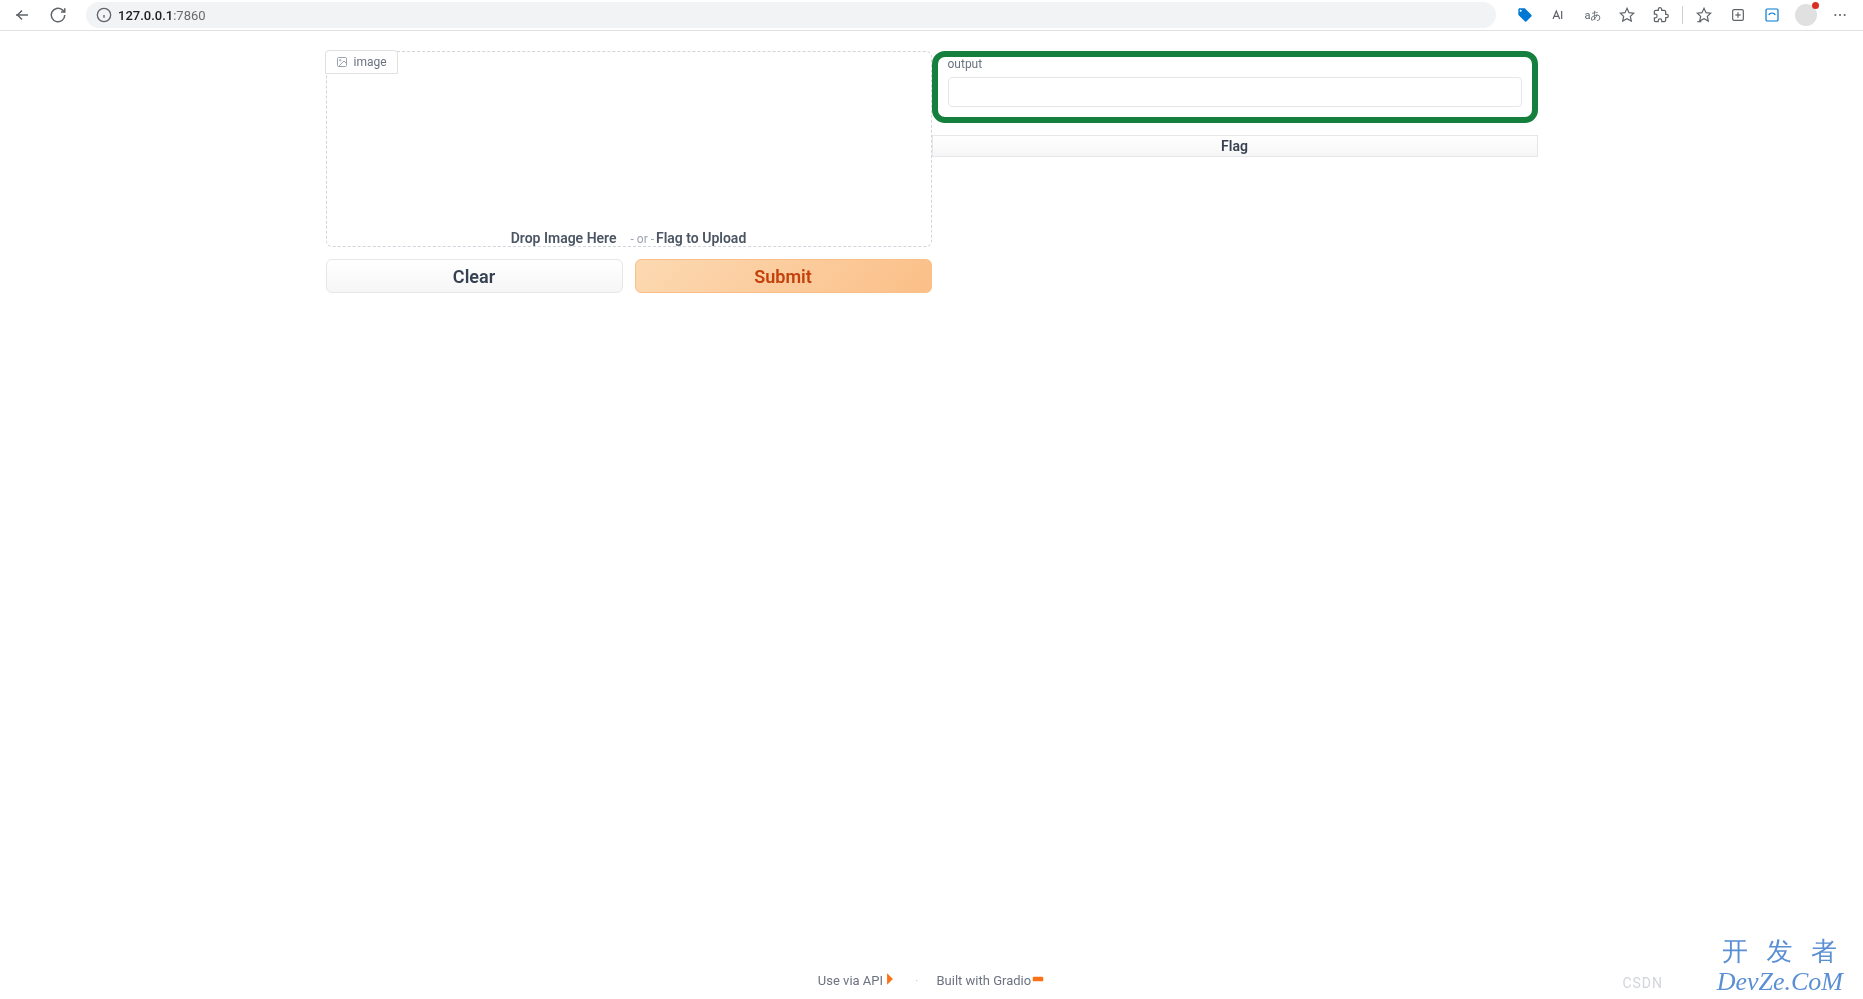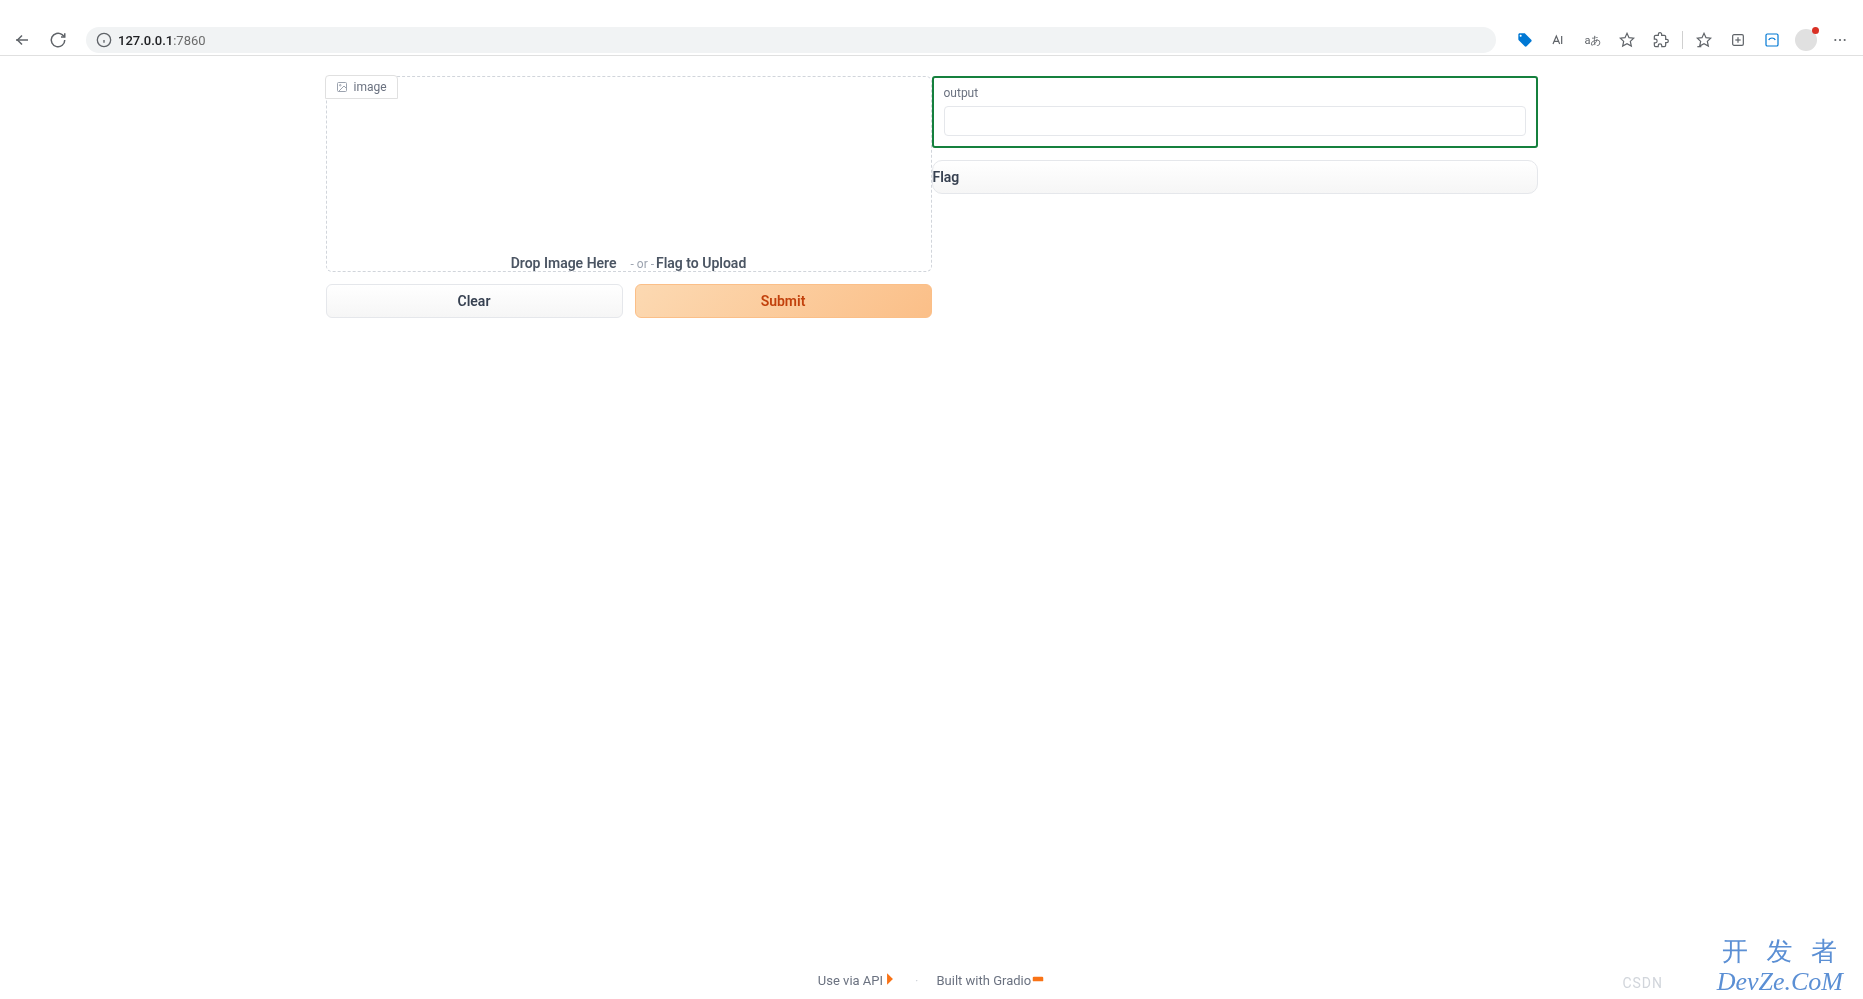--- a/index.html
+++ b/index.html
@@ -17,21 +17,20 @@
     }
     
     
     .browser-toolbar {
       height: 31px;
       display: flex;
       align-items: center;
       padding: 0 8px;
       border-bottom: 1px solid #e0e0e0;
       gap: 8px;
-      margin-top: 25px;
     }
     
     .nav-btn {
       width: 28px;
       height: 28px;
       display: flex;
       align-items: center;
       justify-content: center;
       border-radius: 4px;
       cursor: pointer;
@@ -197,71 +196,71 @@
     .button-row {
       display: flex;
       gap: 12px;
     }
     
     .btn {
       flex: 1;
       height: 34px;
       border-radius: 6px;
       border: 1px solid #e5e7eb;
-      font-size: 14px;
+      font-size: 18px;
       font-weight: 600;
       cursor: pointer;
       display: flex;
       align-items: center;
       justify-content: center;
     }
     
     .btn-clear {
       background: linear-gradient(180deg, #ffffff 0%, #f6f6f6 100%);
       color: #374151;
     }
     
     .btn-submit {
       background: linear-gradient(135deg, #fcd9b2 0%, #fbbf88 100%);
       color: #c2410c;
       border-color: #fbbf88;
     }
     
     
     .output-panel {
-      border: 2px solid #15803d;
-      border-radius: 3px;
-      padding: 8px 10px 10px;
+      border: 6px solid #15803d;
+      border-radius: 13px;
+      padding: 0 10px 10px;
     }
     
     .output-label {
       font-size: 12px;
       color: #6b7280;
       margin-bottom: 6px;
     }
     
     .output-field {
       border: 1px solid #e5e7eb;
       border-radius: 4px;
       height: 30px;
       background: #fff;
     }
     
     .btn-flag {
-      height: 34px;
-      border-radius: 10px;
+      height: 22px;
+      border-radius: 0;
       border: 1px solid #e5e7eb;
       background: linear-gradient(180deg, #ffffff 0%, #f6f6f6 100%);
       font-size: 14px;
       font-weight: 600;
       color: #374151;
       cursor: pointer;
       display: flex;
       align-items: center;
-      justify-content: flex-start;
+      justify-content: center;
     }
     
     
     .footer {
       position: absolute;
       bottom: 10px;
       width: 100%;
       display: flex;
       justify-content: center;
       align-items: center;

